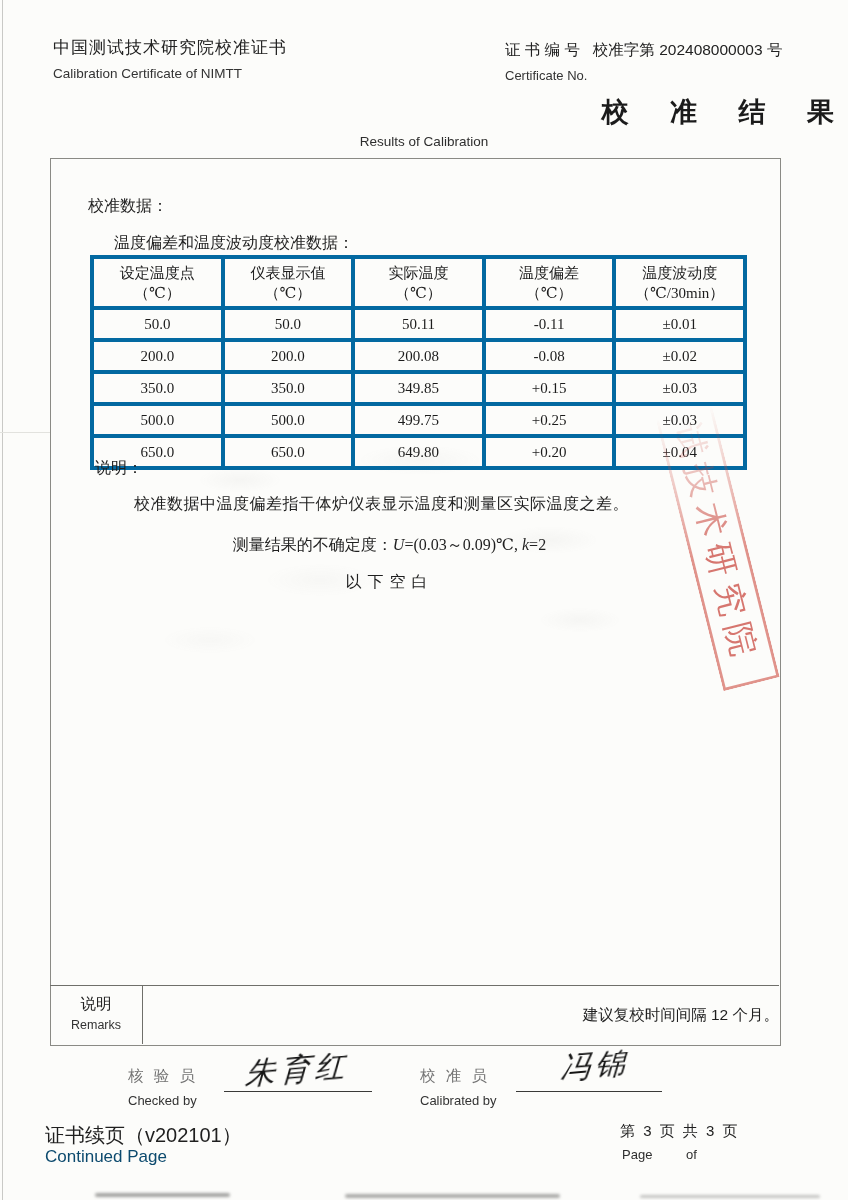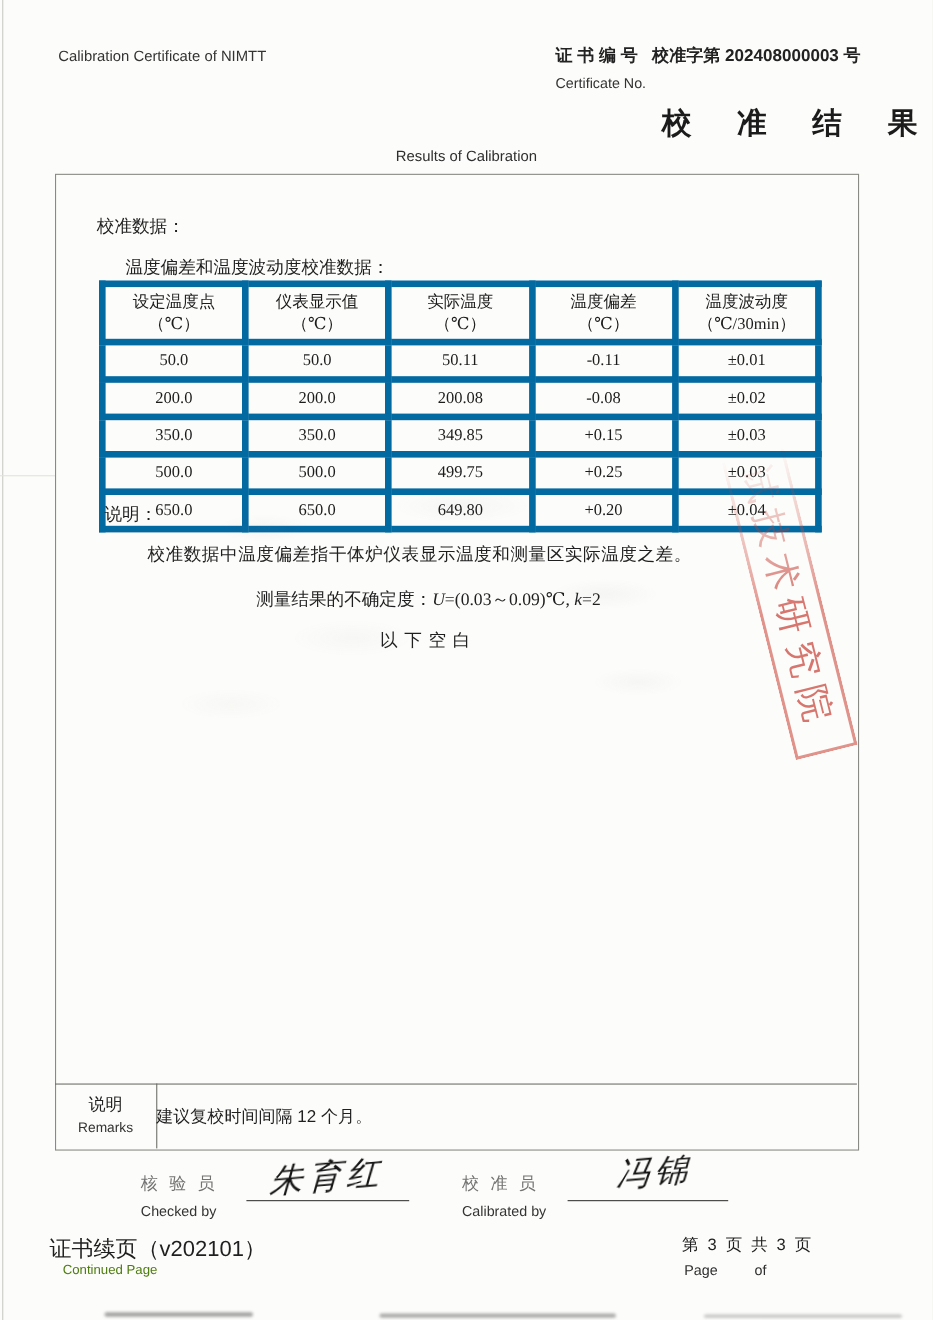--- a/index.html
+++ b/index.html
@@ -12,39 +12,39 @@
   .abs{position:absolute;}
 
   
   .scan-edge{left:2px;top:0;width:1px;height:100%;background:#c9c9c6;}
   .scan-fold{left:0;top:432px;width:50px;height:1px;background:#e2e2de;}
   .smudge{background:#5a5a58;filter:blur(1.5px);border-radius:2px;}
 
   
   .hdr-zh{font-size:17px;letter-spacing:1px;color:#222;}
   .hdr-en{font-size:13.5px;color:#333;margin-top:7px;}
-  .certno-zh{font-size:15.5px;white-space:pre;color:#222;font-weight:bold;}
+  .certno-zh{font-size:15.5px;white-space:pre;color:#222;}
   .certno-en{font-size:13px;color:#333;margin-top:7px;}
 
   
   .title-zh{left:0;top:94px;width:100%;text-align:right;font-size:27px;font-weight:600;
             letter-spacing:14px;word-spacing:6px;color:#1b1b1b;}
   .title-en{left:0;top:134px;width:100%;text-align:center;font-size:13.5px;color:#2e2e2e;}
 
   
   .outer-box{left:50px;top:158px;width:729px;height:886px;border:1px solid #8a8a85;}
 
   .lbl-caldata{left:88px;top:196px;font-size:16px;}
   .lbl-tablecaption{left:114px;top:233px;font-size:16px;}
 
   
   table.cal{position:absolute;left:90px;top:255px;width:657px;border-collapse:collapse;
             font-family:"Liberation Serif","DejaVu Serif",serif;font-size:15px;color:#1c1c1c;
             table-layout:fixed;}
-  table.cal th,table.cal td{border:6px solid #0369a1;text-align:center;font-weight:normal;padding:0;}
+  table.cal th,table.cal td{border:4px solid #0369a1;text-align:center;font-weight:normal;padding:0;}
   table.cal th{height:47px;line-height:20px;}
   table.cal td{height:28px;}
 
   .lbl-notes{left:95px;top:458px;font-size:16px;}
   .notes-body{left:114px;top:494px;font-size:16px;letter-spacing:0.5px;margin-left:20px;}
   .uncertainty{left:0px;top:535px;width:779px;text-align:center;font-size:16px;}
   .uncertainty i{font-style:italic;}
   .blank-below{left:0;top:572px;width:779px;text-align:center;font-size:16px;letter-spacing:6px;}
 
   
@@ -69,46 +69,47 @@
       radial-gradient(70px 20px at 430px 120px, rgba(120,120,118,.10), transparent 70%),
       radial-gradient(80px 24px at 200px 160px, rgba(120,120,118,.08), transparent 70%),
       radial-gradient(60px 18px at 460px 200px, rgba(120,120,118,.09), transparent 70%),
       radial-gradient(70px 20px at 90px 220px,  rgba(120,120,118,.07), transparent 70%);}
 
   
   .remarks-hline{left:50px;top:985px;width:729px;height:1px;background:#6f6f6a;}
   .remarks-vline{left:142px;top:985px;width:1px;height:59px;background:#6f6f6a;}
   .remarks-label{left:50px;top:994px;width:92px;text-align:center;font-size:15.5px;color:#222;}
   .remarks-label .en{font-size:12.5px;margin-top:3px;color:#333;}
-  .remarks-content{left:142px;top:1005px;width:637px;text-align:left;font-size:15.5px;color:#1f1f1f;}
+  .remarks-content{left:142px;top:1005px;width:637px;text-align:right;font-size:15.5px;color:#1f1f1f;}
 
   
   .sig-label{font-size:15.5px;letter-spacing:3px;color:#737373;white-space:pre;}
   .sig-en{font-size:13px;color:#333;margin-top:6px;letter-spacing:0;}
   .sig-line{height:1px;background:#3a3a38;}
   .signature{font-family:"Liberation Serif","DejaVu Serif",serif;font-style:italic;
              font-size:30px;color:#141414;letter-spacing:5px;
              transform:rotate(-5deg) skewX(-8deg);filter:blur(0.2px);}
 
   
   .footer-left-zh{left:45px;top:1122px;font-size:20px;}
-  .footer-left-en{left:45px;top:1147px;font-size:12px;color:#4d7c0f;margin-left:12px;}
+  .footer-left-en{left:45px;top:1147px;font-size:17px;color:#0c4a6e;}
   .footer-right-zh{left:620px;top:1122px;font-size:15px;letter-spacing:2px;white-space:pre;}
   .footer-page{left:622px;top:1147px;font-size:13px;color:#2e2e2e;}
   .footer-of{left:686px;top:1147px;font-size:13px;color:#2e2e2e;}
 </style>
 </head>
 <body>
 
 <div class="page">
 
   <div class="abs scan-edge"></div>
   <div class="abs scan-fold"></div>
 
   <div class="abs" style="left:53px;top:36px;">
+    <div class="hdr-zh">中国测试技术研究院校准证书</div>
     <div class="hdr-en">Calibration Certificate of NIMTT</div>
   </div>
   <div class="abs" style="left:505px;top:40px;">
     <div class="certno-zh">证 书 编 号   校准字第 202408000003 号</div>
     <div class="certno-en">Certificate No.</div>
   </div>
 
   <div class="abs title-zh">校 准 结 果</div>
   <div class="abs title-en">Results of Calibration</div>
 

